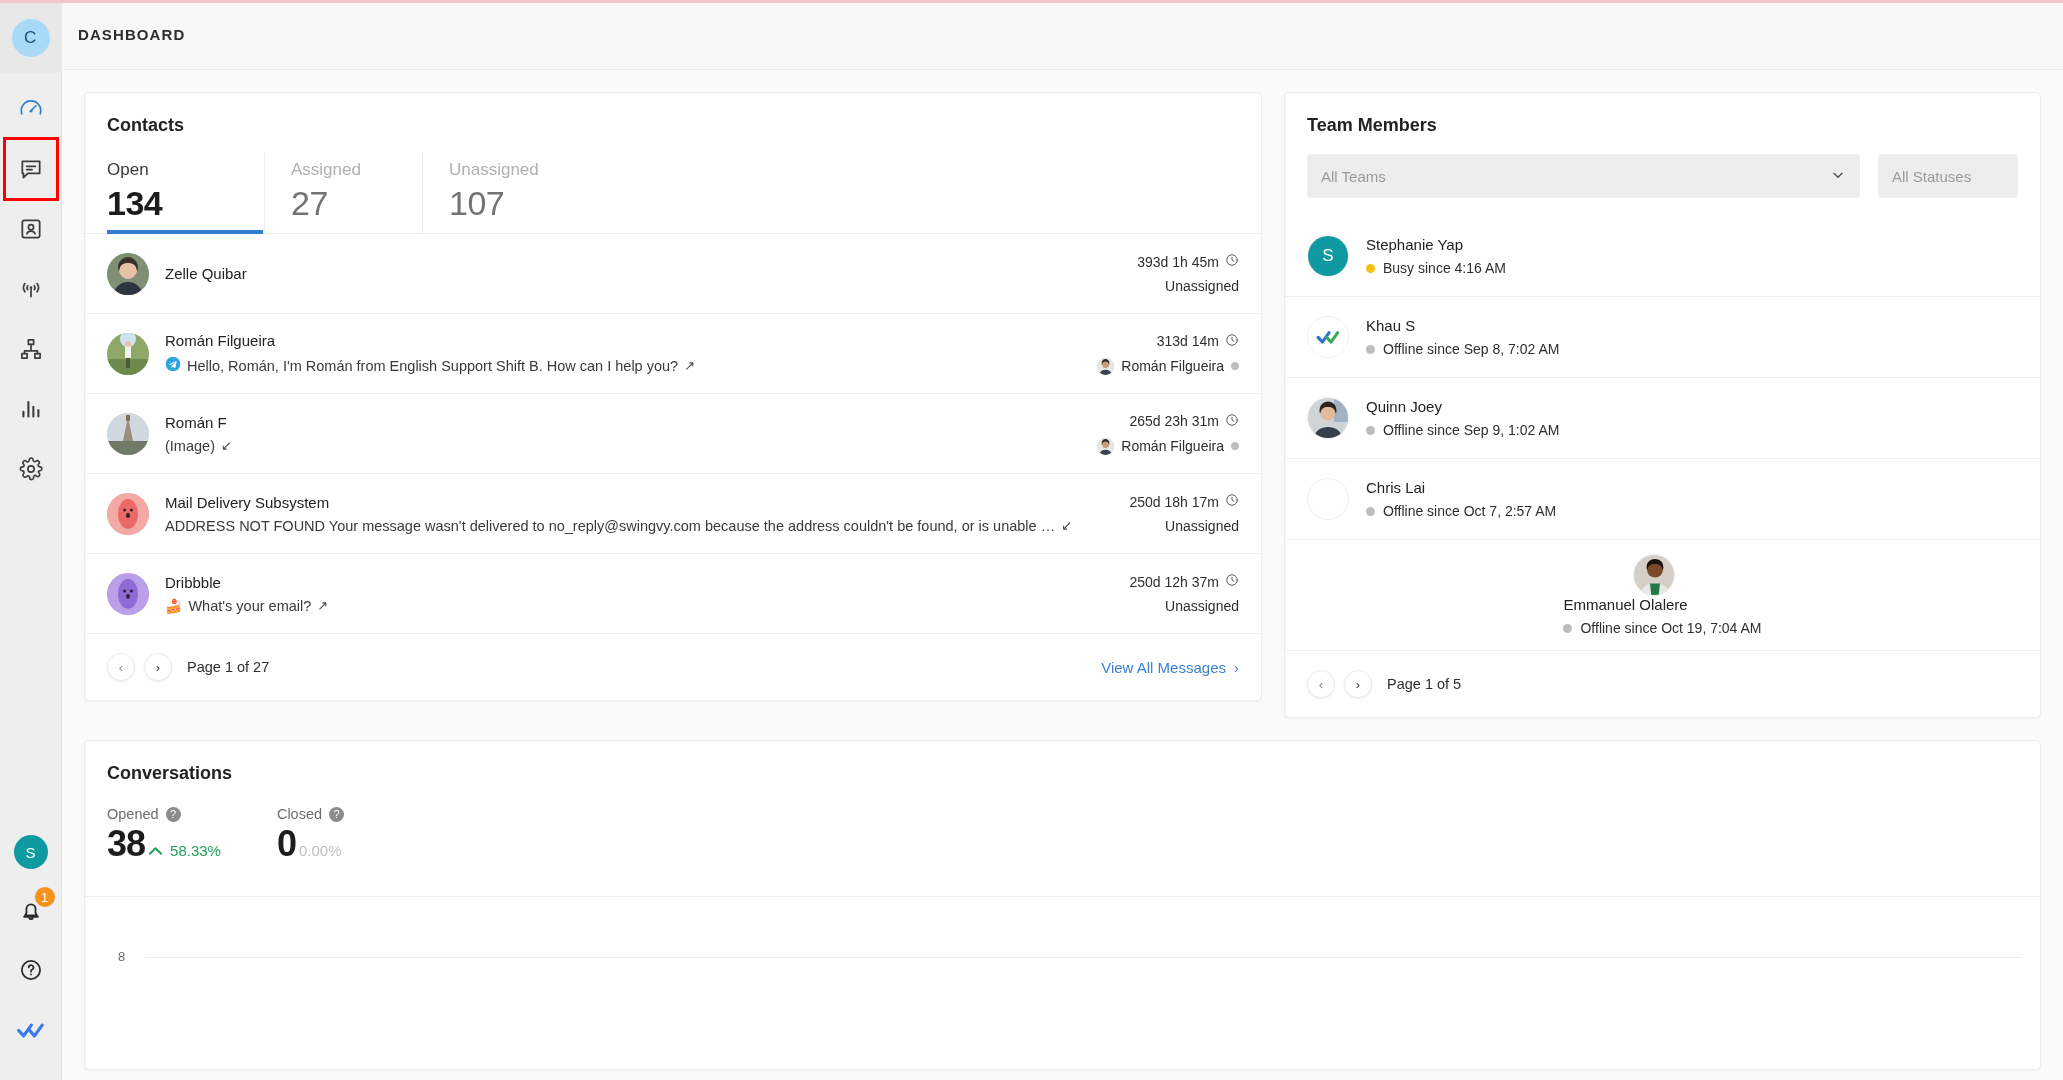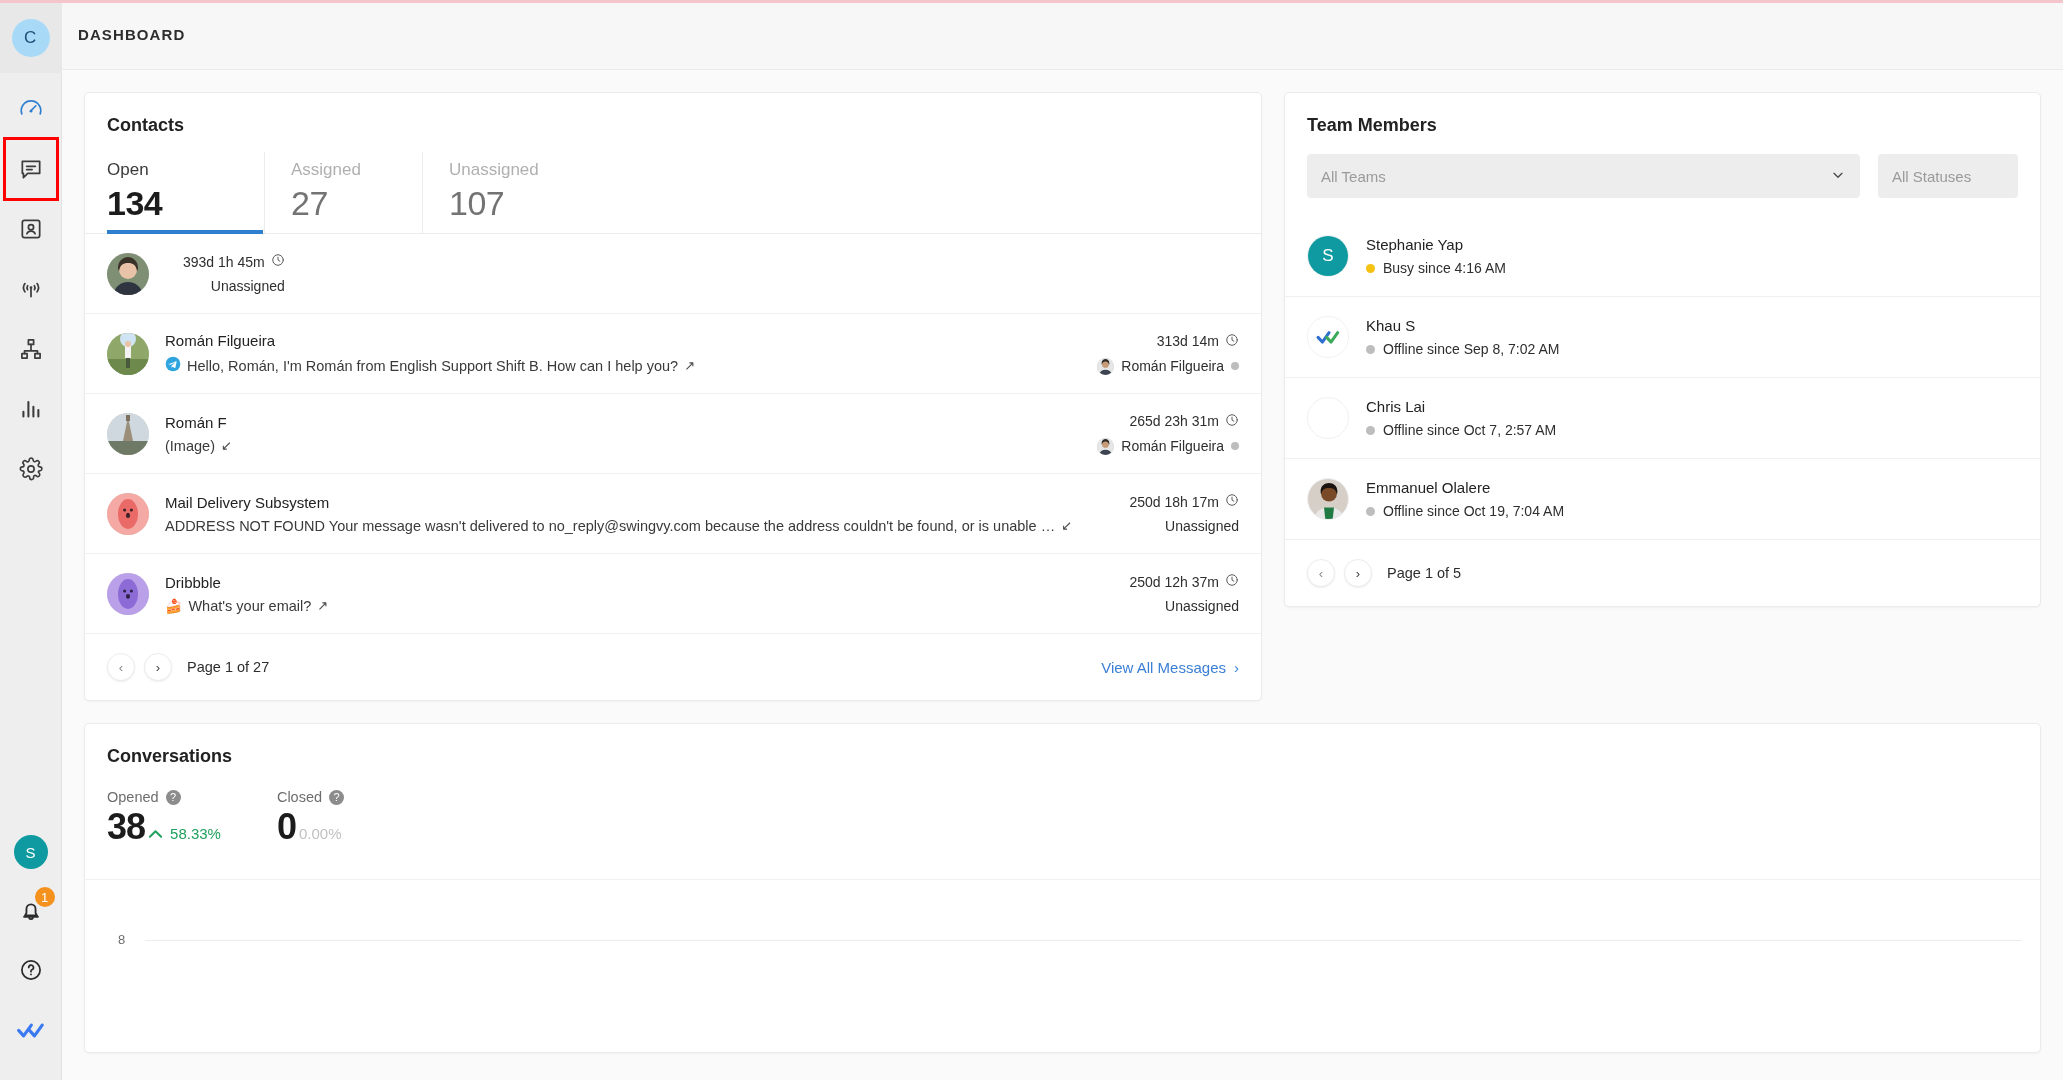--- a/index.html
+++ b/index.html
@@ -316,20 +316,23 @@
 
           <div class="contact-row">
             <div class="avatar-img">
               <svg width="42" height="42" viewBox="0 0 42 42">
                   <rect width="42" height="42" fill="#7e8f74"></rect>
                   <circle cx="21" cy="17" r="9" fill="#e8c3a8"></circle>
                   <path d="M6 42c2-9 8-13 15-13s13 4 15 13z" fill="#2e3440"></path>
                   <path d="M11 15c0-7 5-11 10-11s10 4 10 11c0 2-1 3-1 3-1-6-4-8-9-8s-8 2-9 8c0 0-1-1-1-3z" fill="#3a3228"></path>
                 </svg>
             </div>
+            <div class="contact-main">
+              <div class="contact-name">Zelle Quibar</div>
+            </div>
             <div class="contact-right">
               <div class="c-time">
                 <span>393d 1h 45m</span>
                 <span>
                   <svg width="14" height="14" viewBox="0 0 24 24" fill="none" stroke="#5a5a5a" stroke-width="1.7" stroke-linecap="round">
                       <circle cx="12" cy="12" r="9"></circle>
                       <path d="M12 7.2V12l3.2 2"></path>
                     </svg>
                 </span>
               </div>
@@ -549,33 +552,51 @@
               </div>
               <div>
                 <div class="m-name">Khau S</div>
                 <div class="m-status">
                   <span class="dot" style="background:#bdbdbd;"></span>
                   <span>Offline since Sep 8, 7:02 AM</span>
                 </div>
               </div>
             </div>
 
+            <div class="member-row">
+              <div class="m-avatar">
+                <svg width="42" height="42" viewBox="0 0 42 42">
+                    <rect width="42" height="42" fill="#cfd4d8"></rect>
+                    <rect x="26" y="0" width="16" height="24" fill="#9fb3c4"></rect>
+                    <circle cx="20" cy="15" r="7.5" fill="#e3bb9c"></circle>
+                    <path d="M5 42c1.5-9 7-13 15-13s13.5 4 15 13z" fill="#36404d"></path>
+                    <path d="M11.5 13c0-6 4-9.5 8.5-9.5s8.5 3.5 8.5 9.5c0 1.8-.8 2.8-.8 2.8-.8-5.2-3.4-6.8-7.7-6.8s-6.9 1.6-7.7 6.8c0 0-.8-1-.8-2.8z" fill="#2b241f"></path>
+                  </svg>
+              </div>
+              <div>
+                <div class="m-name">Quinn Joey</div>
+                <div class="m-status">
+                  <span class="dot" style="background:#bdbdbd;"></span>
+                  <span>Offline since Sep 9, 1:02 AM</span>
+                </div>
+              </div>
+            </div>
 
             <div class="member-row">
               <div class="m-avatar" style="background:#fff;"></div>
               <div>
                 <div class="m-name">Chris Lai</div>
                 <div class="m-status">
                   <span class="dot" style="background:#bdbdbd;"></span>
                   <span>Offline since Oct 7, 2:57 AM</span>
                 </div>
               </div>
             </div>
 
-            <div class="member-row" style="border-bottom:1px solid #efefef;">
+            <div class="member-row" style="border-bottom:1px solid #efefef;flex-direction:column;">
               <div class="m-avatar">
                 <svg width="42" height="42" viewBox="0 0 42 42">
                     <rect width="42" height="42" fill="#d6cfc8"></rect>
                     <circle cx="21" cy="14.5" r="8" fill="#7a4a28"></circle>
                     <path d="M5 42c1.6-9 7.4-13.5 16-13.5S35.4 33 37 42z" fill="#e8e8e8"></path>
                     <path d="M16 28.5h10l-1.5 13.5h-7z" fill="#1f7a43"></path>
                     <path d="M12.6 12.5c0-5.6 3.8-8.5 8.4-8.5s8.4 2.9 8.4 8.5c0 1.6-.7 2.6-.7 2.6-.7-4.8-3.4-6.2-7.7-6.2s-7 1.4-7.7 6.2c0 0-.7-1-.7-2.6z" fill="#1a1410"></path>
                   </svg>
               </div>
               <div>

